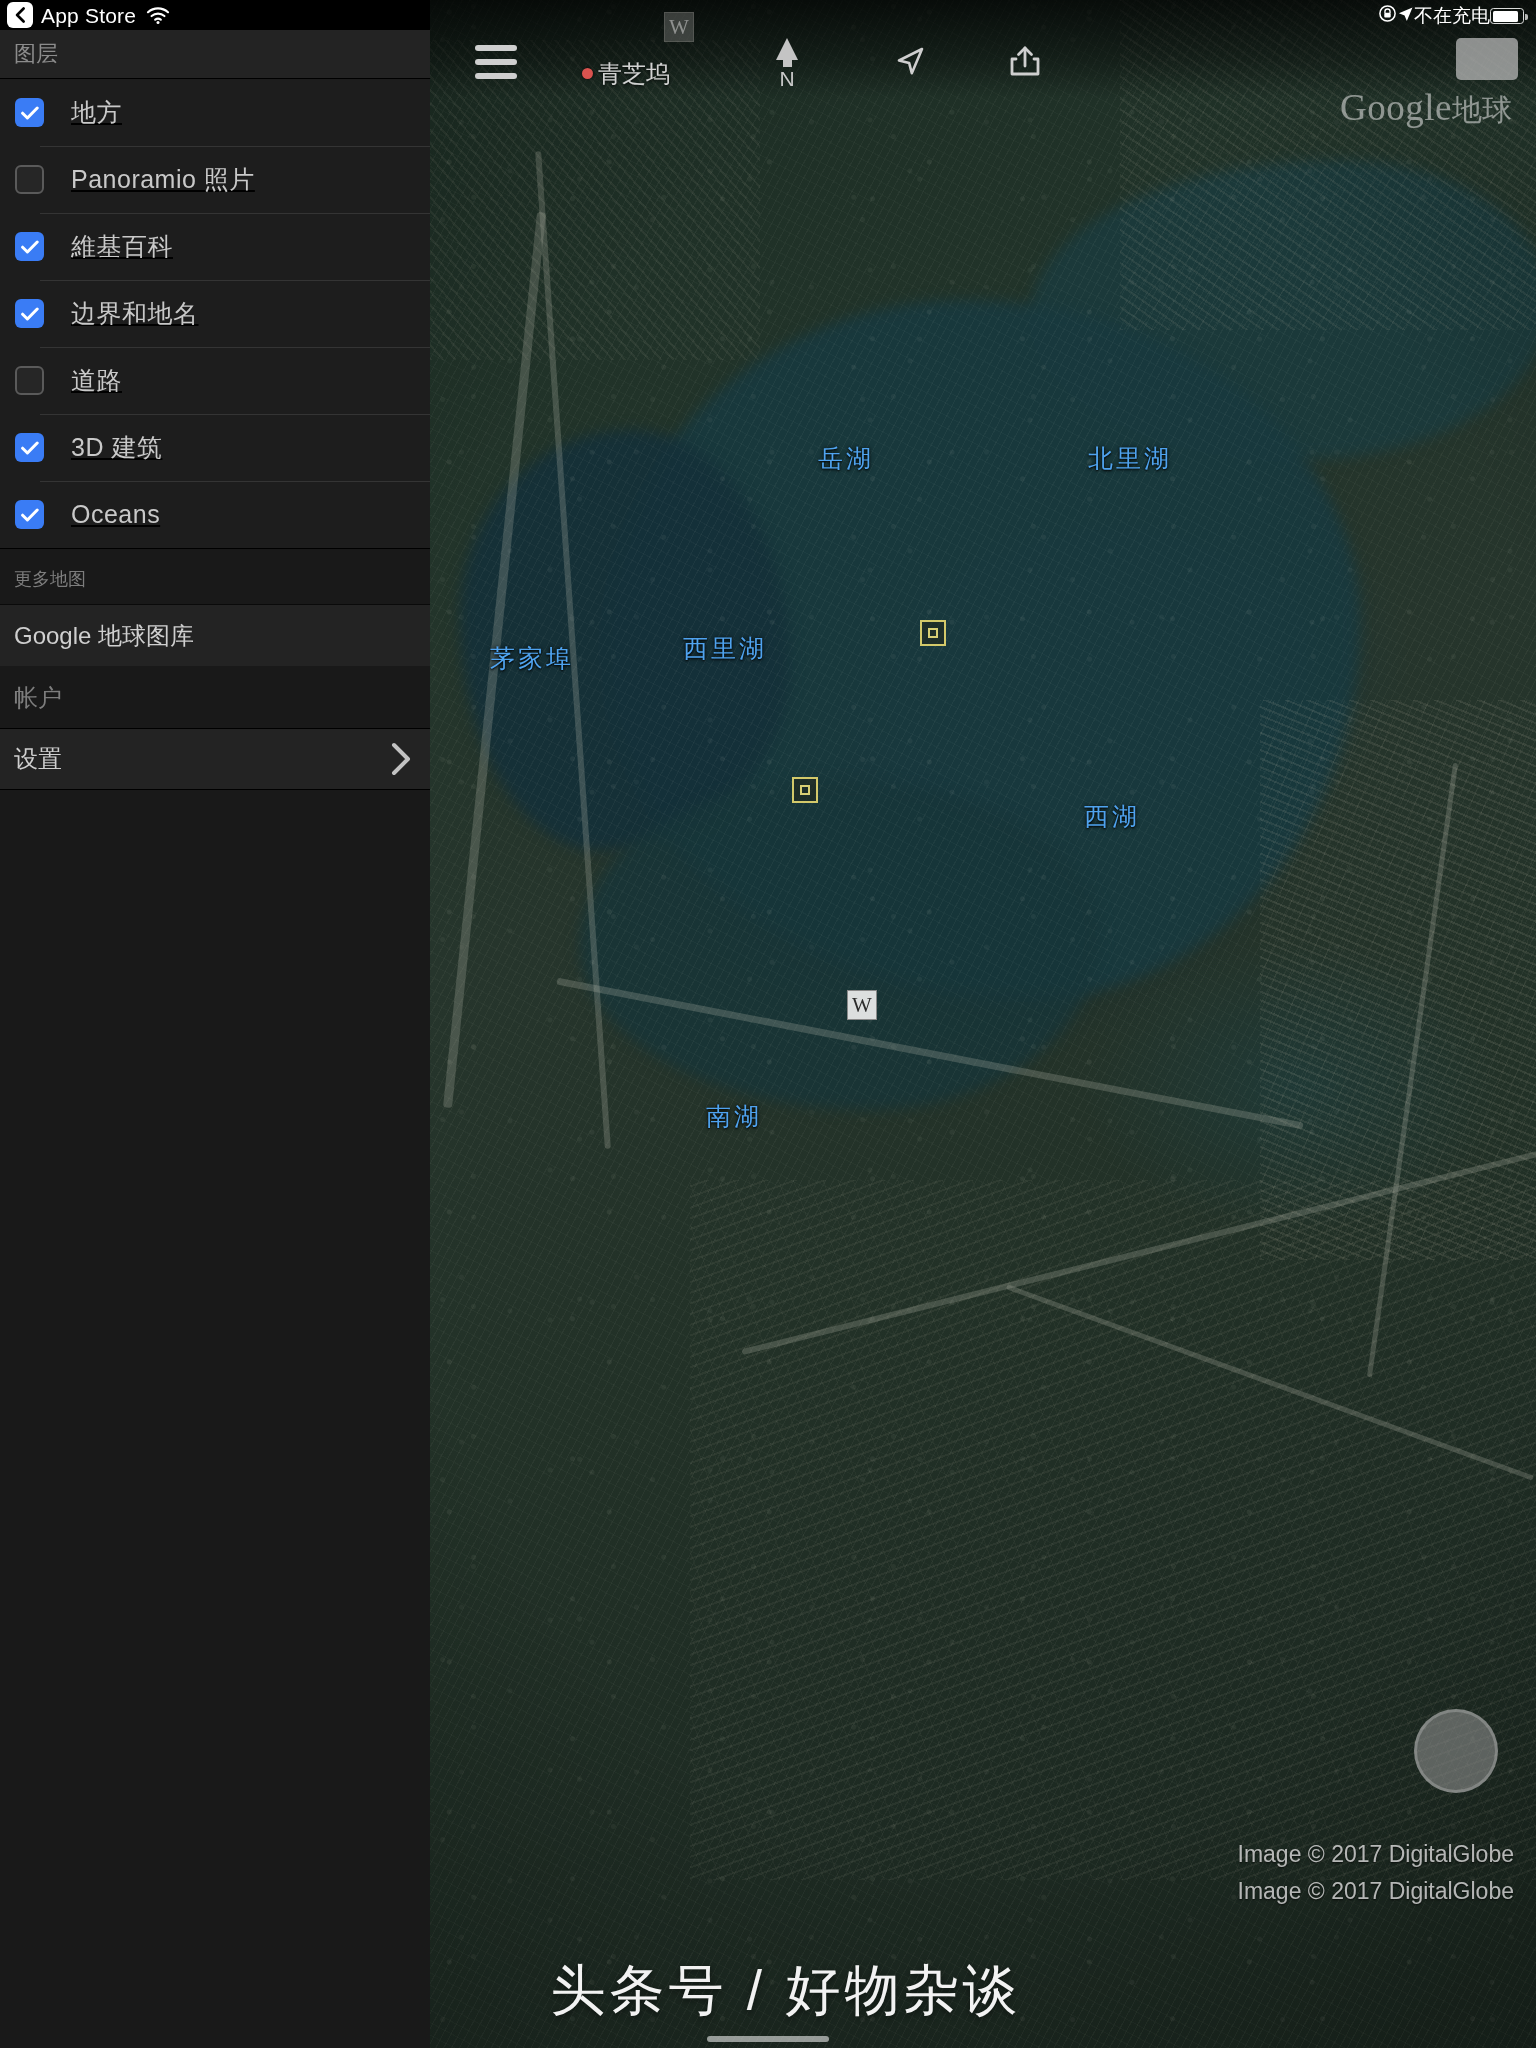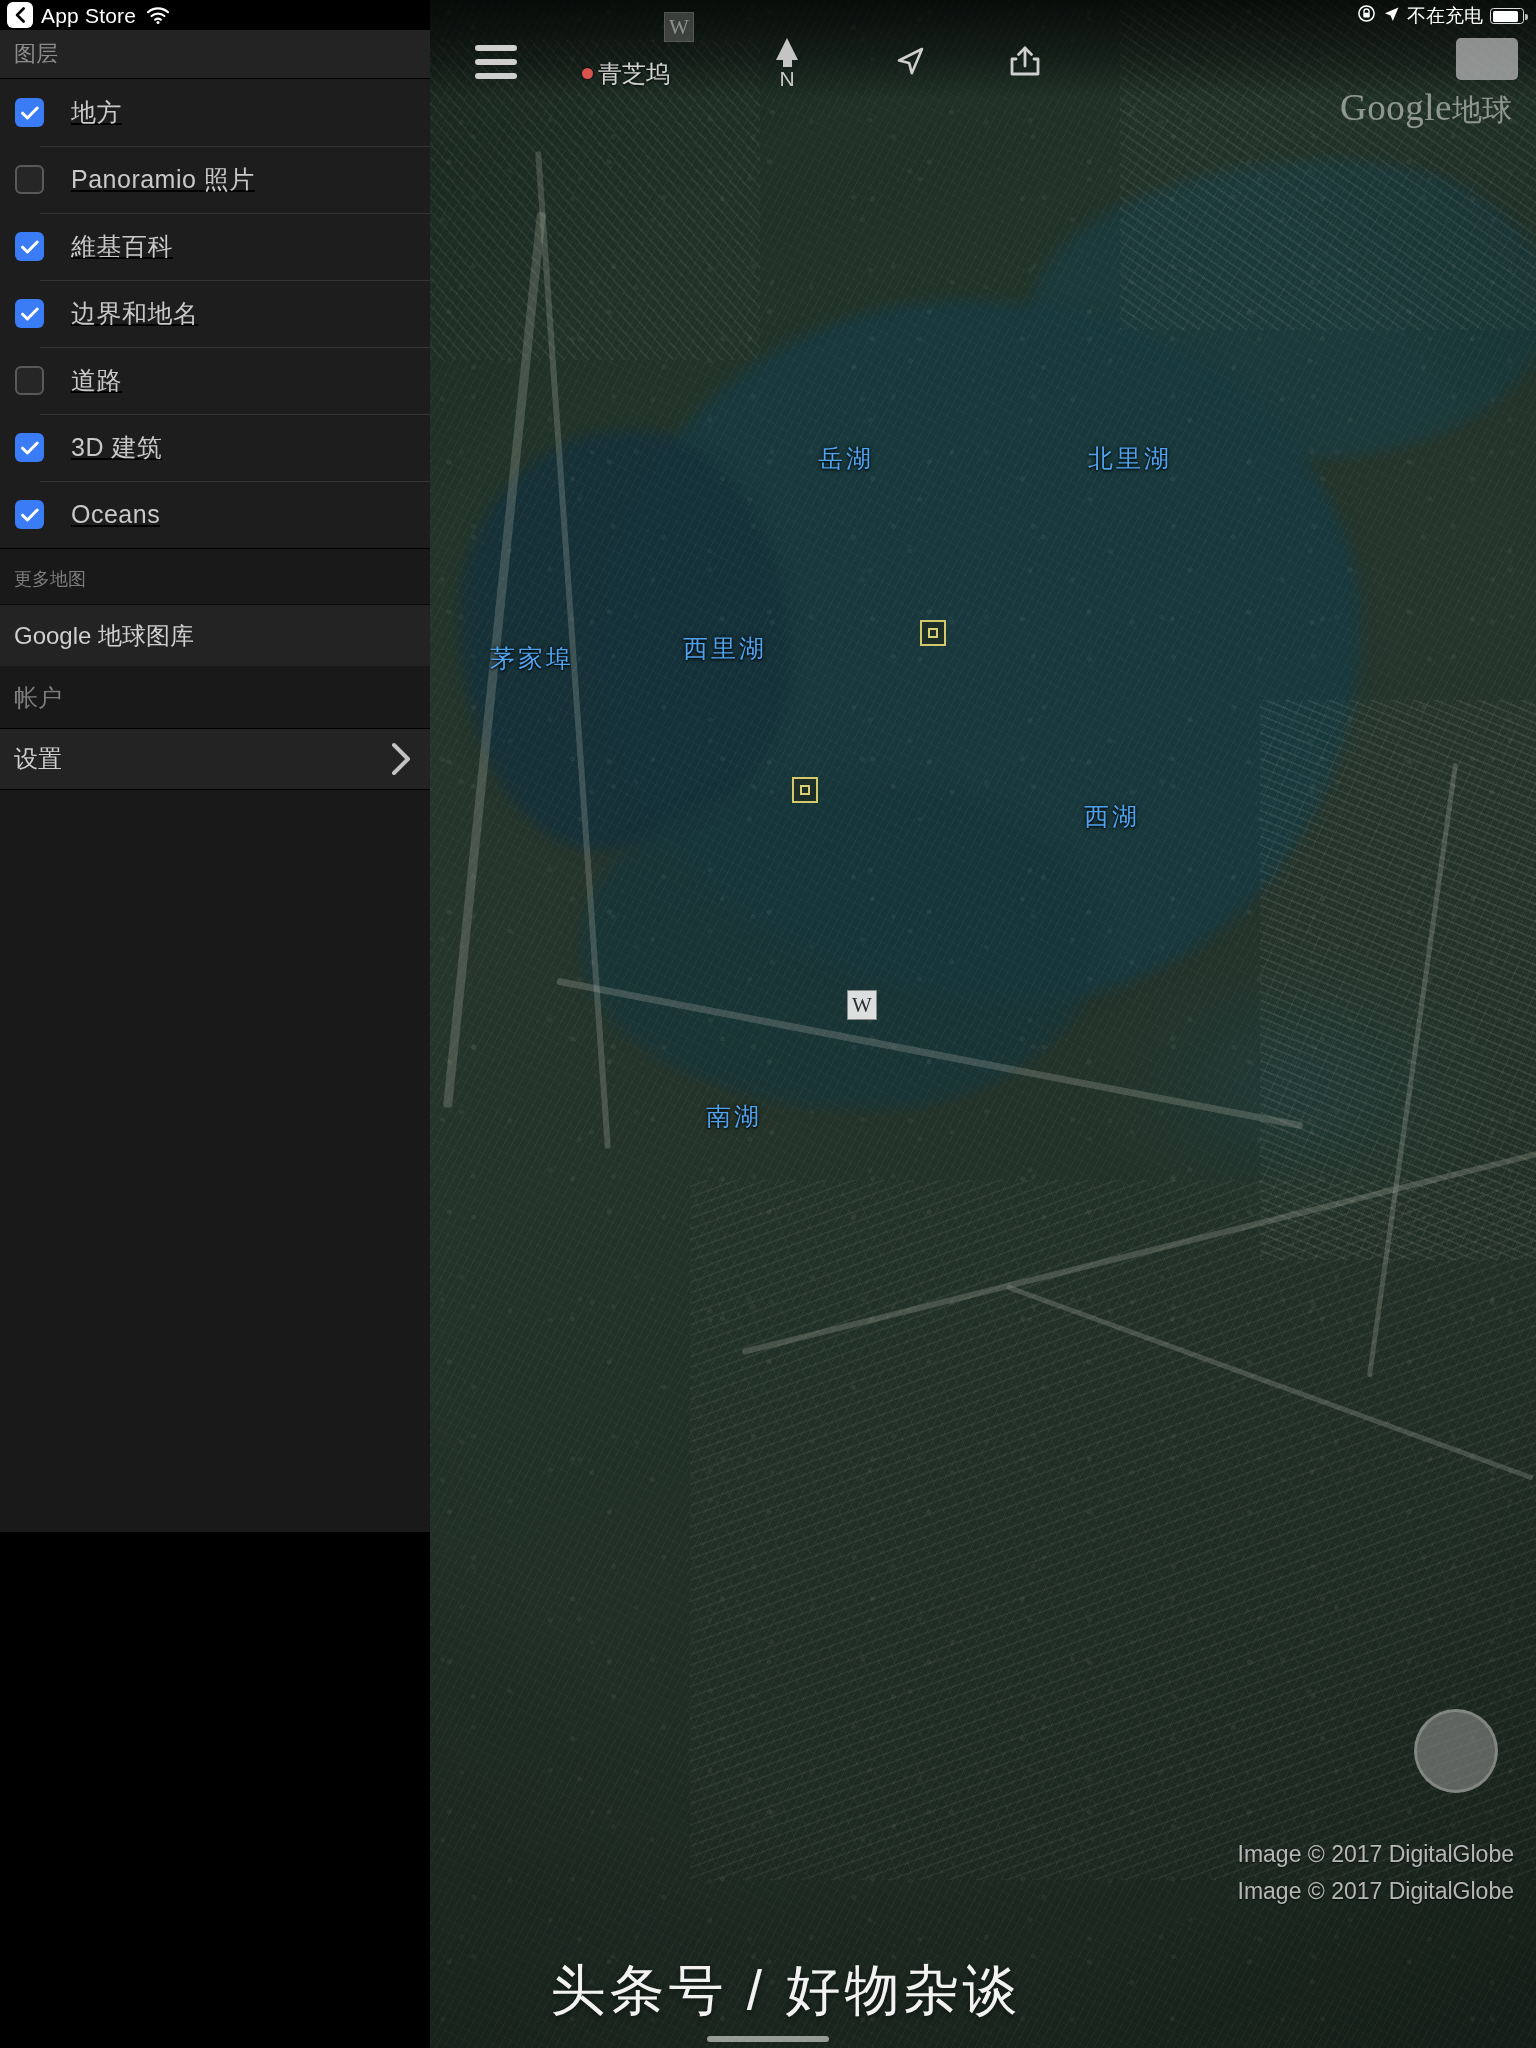--- a/index.html
+++ b/index.html
@@ -13,21 +13,21 @@
   #screen {
     position: relative;
     width: 1536px; height: 2048px;
     display: flex;
     overflow: hidden;
   }
 
   
   #sidebar {
     position: relative;
-    width: 430px; height: 1532px;
+    width: 430px; height: 2048px;
     background: #a21caf;
     flex: 0 0 430px;
     z-index: 5;
   }
 
   
   .ios-statusbar {
     height: 30px;
     background: #000;
     display: flex;
@@ -301,21 +301,21 @@
   }
   .msb-time {
     position:absolute; left: 0; right: 0;
     text-align: center;
     font-size: 21px; color:#fff; font-weight:400;
     letter-spacing: .5px;
     transform: translateX(-140px);
   }
   .msb-right {
     position:absolute; right: 12px; top:0; height:32px;
-    display:flex; align-items:center; gap: 7px;
+    display:flex; align-items:center; gap: 0;
   }
   .msb-right .chg-text { font-size: 19px; color: #fff; }
   .batt {
     width: 34px; height: 16px;
     border: 1.6px solid rgba(255,255,255,.85);
     border-radius: 3.5px;
     position: relative;
     display:flex; align-items:center;
     padding: 1.5px;
   }

